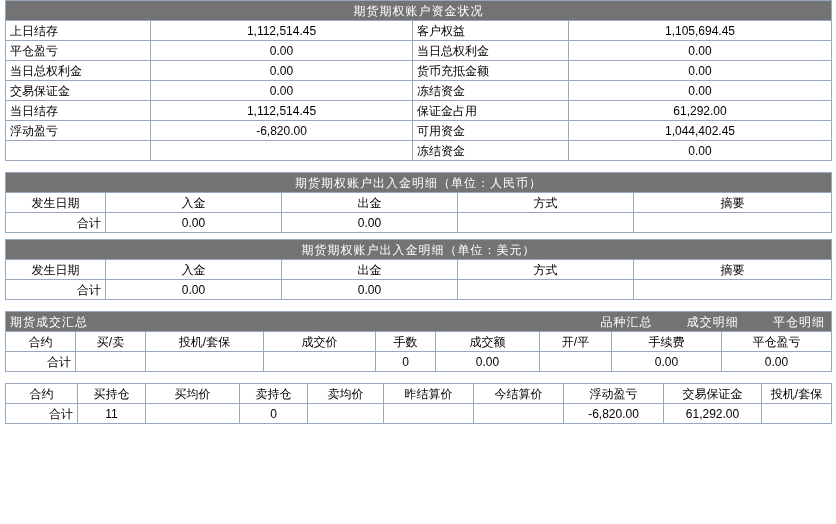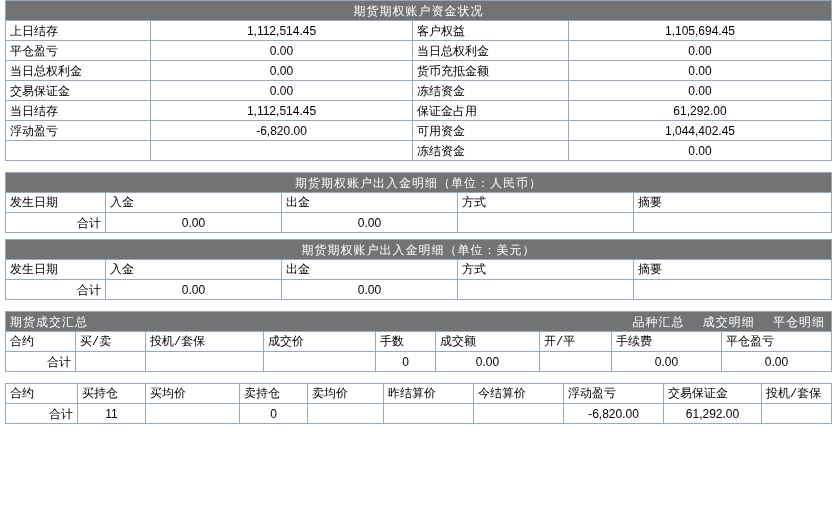--- a/index.html
+++ b/index.html
@@ -49,28 +49,27 @@
     position: relative;
     text-align: left;
   }
   .title-inner .links {
     position: absolute;
     right: 2px;
     top: 0;
     font-weight: normal;
   }
   .title-inner .links span {
-    margin-left: 14px;
+    margin-left: 30px;
     cursor: pointer;
   }
   .hdr td {
     background: #ffffff;
-    text-align: left;
+    text-align: center;
     color: #000;
-    font-family: Liberation Mono, monospace;
   }
   .lbl {
     text-align: left;
     padding-left: 8px;
   }
   .num {
     text-align: center;
     padding-right: 6px;
   }
   .ctr {

